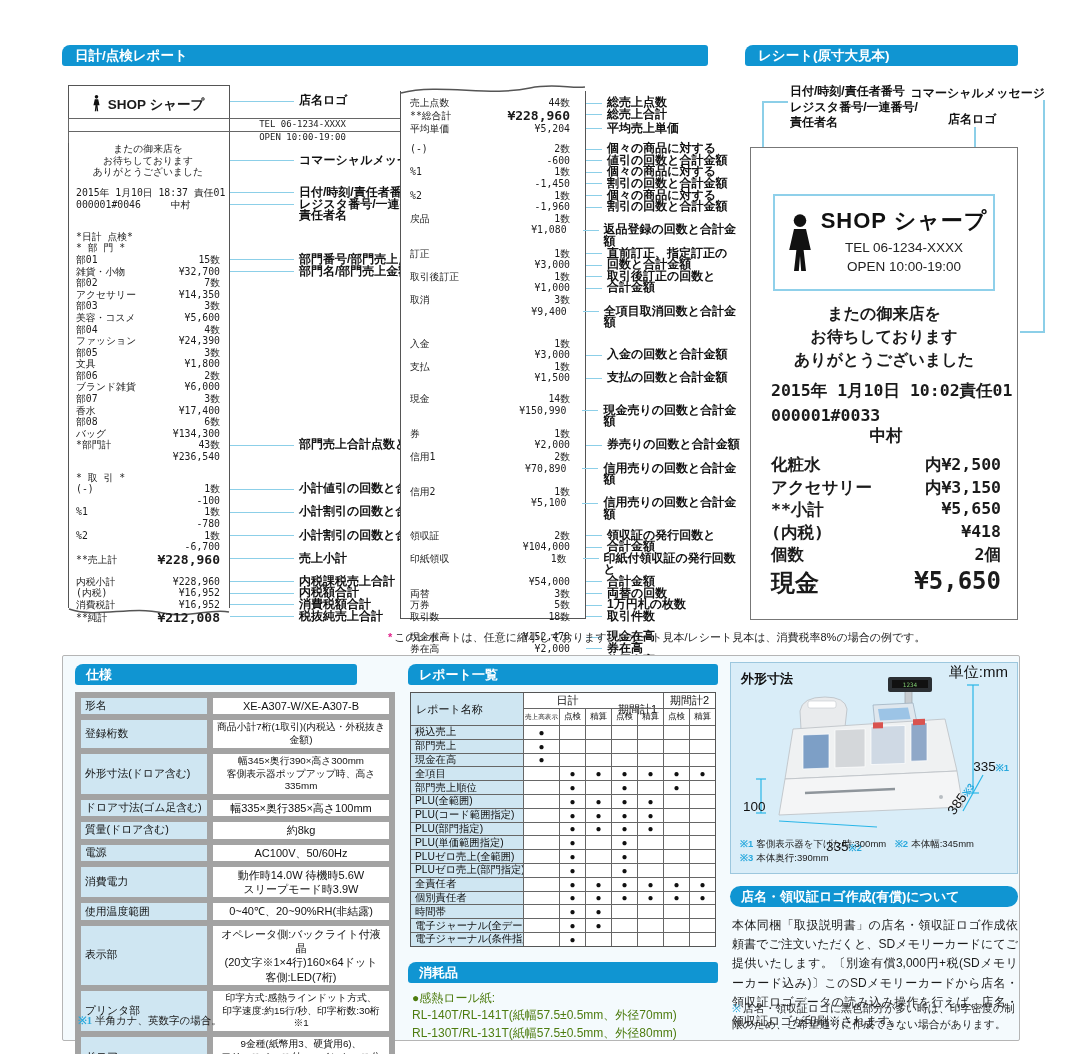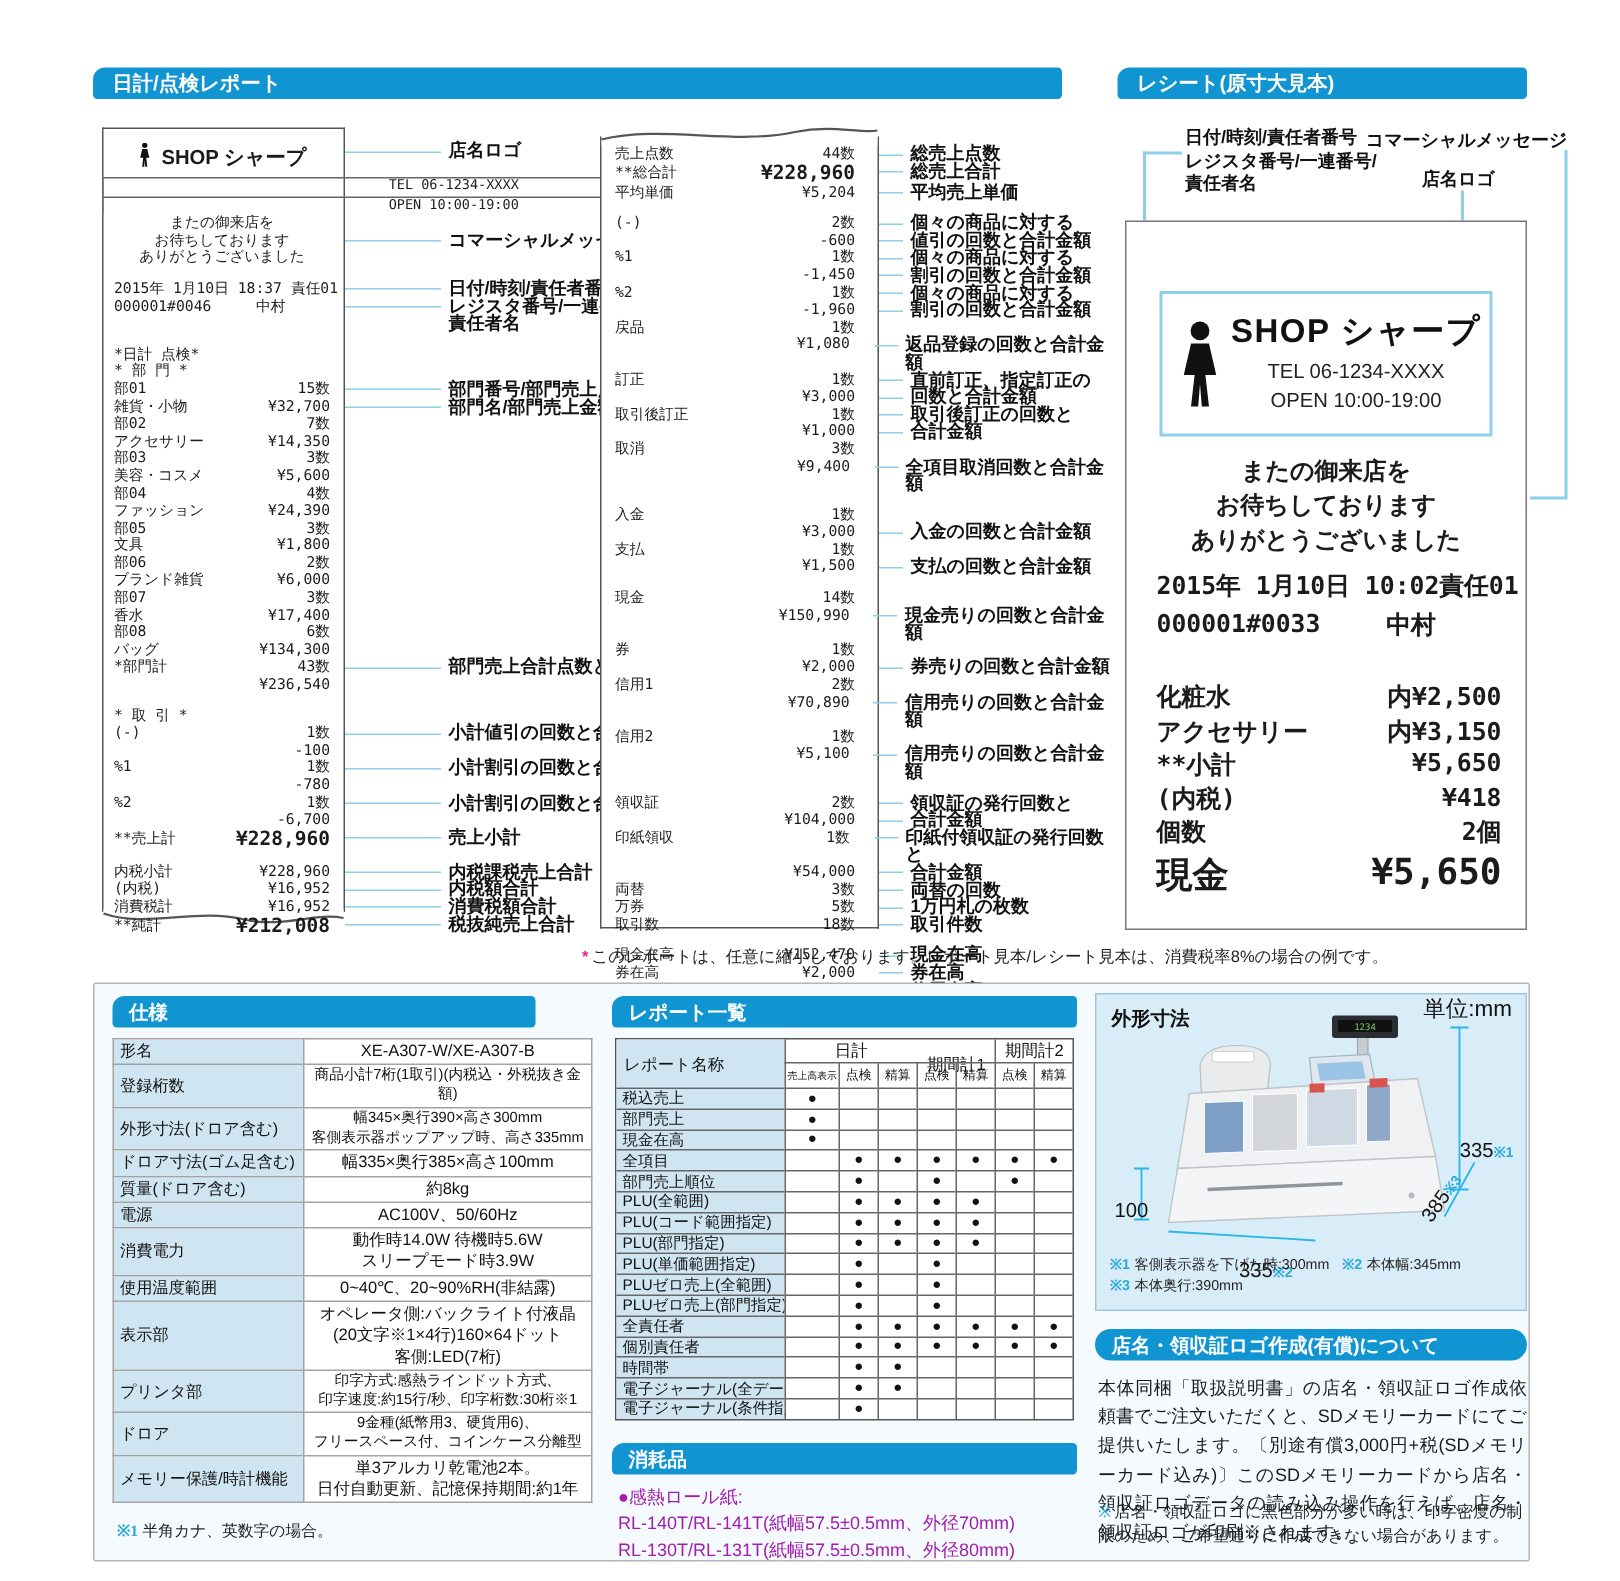--- a/index.html
+++ b/index.html
@@ -59,21 +59,21 @@
   
   .footnote{position:absolute;left:388px;top:630px;font-size:11px;color:#222;}
   .footnote .mark{color:#e0218a;font-weight:bold;margin-right:2px;}
   
   .panel{position:absolute;left:62px;top:655px;width:958px;height:386px;background:#f4fafd;
          border:1px solid #b5b5b5;box-sizing:border-box;border-radius:2px;}
   .bar2{position:absolute;height:21px;background:#1095d2;color:#fff;font-weight:bold;
         font-size:13px;line-height:21px;padding-left:11px;border-radius:8px 3px 3px 3px;box-sizing:border-box;}
   
   .spec{position:absolute;left:75px;top:692px;width:320px;border-collapse:collapse;background:#fff;}
-  .spec th,.spec td{border:1px solid #a3a3a3;font-weight:normal;padding:1px 4px;}
+  .spec th,.spec td{border:6px solid #a3a3a3;font-weight:normal;padding:1px 4px;}
   .spec th{background:#cfe6f2;width:118px;text-align:left;font-size:10.8px;white-space:nowrap;overflow:hidden;}
   .spec td{text-align:center;font-size:11px;white-space:pre-line;line-height:1.3;}
   .spec tr.small td{font-size:9.8px;}
   .specnote{position:absolute;left:78px;top:1013px;font-size:10.5px;color:#222;font-family:Liberation Serif, serif;}
   .specnote .mark,.dimnote .mark{color:#2aa9dd;font-weight:bold;margin-right:3px;}
   
   .mtable{position:absolute;left:410px;top:692px;display:grid;background:#fff;
           grid-template-columns:112px 36px 26px 26px 26px 26px 26px 26px;
           grid-template-rows:15px 17px;grid-auto-rows:13.8px;border:1.2px solid #555;}
   .mtable > *{box-sizing:border-box;}
@@ -86,21 +86,21 @@
   .mh-subs{display:contents;}
   .sub{display:flex;align-items:center;justify-content:center;font-size:8.6px;
        border-left:1px solid #666;border-top:1px solid #666;white-space:nowrap;overflow:hidden;}
   .mh-subs div:first-of-type{font-size:6.6px;}
   .mbody,.mrow,.mcells{display:contents;}
   .mname{background:#cfe6f2;font-size:10.3px;display:flex;align-items:center;padding-left:4px;
          border-top:1px solid #666;white-space:nowrap;overflow:hidden;}
   .mcell{border-left:1px solid #666;border-top:1px solid #666;display:flex;align-items:center;
          justify-content:center;font-size:10px;color:#111;}
   
-  .conslines{position:absolute;left:412px;top:990px;font-size:12px;line-height:1.45;color:#a21caf;}
+  .conslines{position:absolute;left:412px;top:990px;font-size:12px;line-height:1.45;color:#4d7c0f;}
   
   .dims{position:absolute;left:730px;top:662px;width:288px;height:212px;background:#d9edf8;
         border:1px solid #9cc7de;box-sizing:border-box;}
   .dims-title{position:absolute;left:10px;top:7px;font-size:13px;font-weight:bold;}
   .dims-unit{position:absolute;right:9px;top:0;font-size:15px;}
   .dimlabel{position:absolute;font-size:13.5px;color:#111;}
   .dimlabel .ref{color:#2aa9dd;font-size:9.5px;font-weight:bold;}
   .dimnote{position:absolute;left:9px;top:174px;width:272px;font-size:9.5px;line-height:1.5;color:#222;}
   .dimnote span.item{display:inline-block;margin-right:6px;white-space:nowrap;}
   
@@ -1067,21 +1067,21 @@
     <div class="r3thanks">
       <div>またの御来店を</div>
       <div>お待ちしております</div>
       <div>ありがとうございました</div>
     </div>
     <div class="r3line" style="top:232px;">
       <span class="lc">2015年 1月10日 10:02</span>
       <span class="mc"></span>
       <span class="rc">責任01</span>
     </div>
-    <div class="r3line" style="top:258px;">
+    <div class="r3line" style="top:258px;flex-direction:column;">
       <span class="lc">000001#0033</span>
       <span class="mc">中村</span>
       <span class="rc"></span>
     </div>
     <div class="r3items">
 
         <div class="r3item">
           <span>化粧水</span>
           <span>内¥2,500</span>
         </div>

